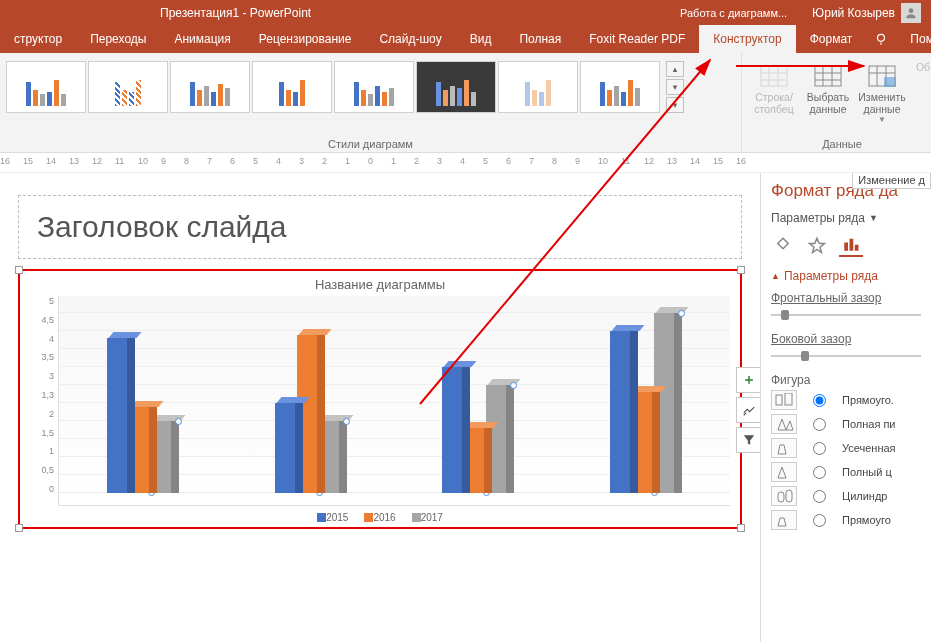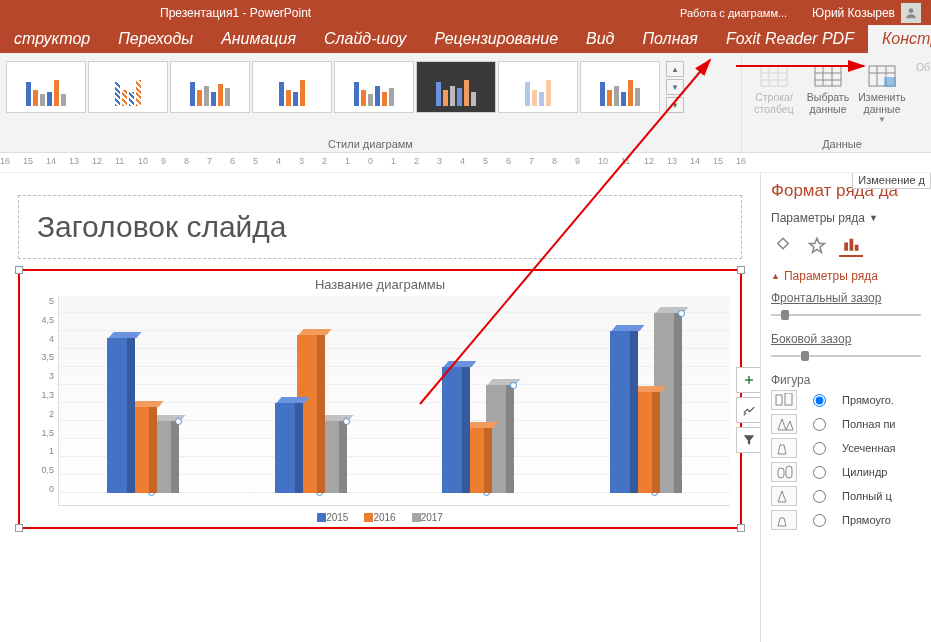--- a/index.html
+++ b/index.html
@@ -8,21 +8,21 @@
 
 .titlebar { height: 25px; background: #b7472a; color: #ffffff; display: flex; align-items: center; position: relative; }
 .titlebar .title { position: absolute; left: 160px; font-size: 12px; }
 .titlebar .context { position: absolute; left: 680px; font-size: 11px; }
 .titlebar .user { position: absolute; right: 10px; display: flex; align-items: center; gap: 6px; font-size: 12px; }
 .titlebar .avatar { width: 20px; height: 20px; background: #d8d8d8; display: flex; align-items: center; justify-content: center; }
 .titlebar .avatar svg { width: 14px; height: 14px; fill: #888; }
 
 
 .ribbon-tabs { height: 28px; background: #b7472a; display: flex; align-items: stretch; padding-left: 0; color: #fff; }
-.ribbon-tabs .tab { padding: 0 14px; display: flex; align-items: center; font-size: 16px; cursor: pointer; white-space: nowrap; font-style: italic; }
+.ribbon-tabs .tab { padding: 0 14px; display: flex; align-items: center; font-size: 12px; cursor: pointer; white-space: nowrap; }
 .ribbon-tabs .tab.active { background: #f3f3f3; color: #b7472a; }
 .ribbon-tabs .bulb { display: flex; align-items: center; padding: 0 8px; }
 
 
 .ribbon-body { height: 100px; background: #f3f3f3; border-bottom: 1px solid #dcdcdc; display: flex; }
 .ribbon-group { border-right: 1px solid #e1e1e1; padding: 4px 6px 2px; display: flex; flex-direction: column; }
 .ribbon-group.styles { flex: 0 0 742px; }
 .ribbon-group-label { text-align: center; font-size: 11px; color: #6a6a6a; padding-top: 2px; }
 .styles-gallery { display: flex; align-items: flex-start; gap: 2px; flex: 1; padding-top: 4px; }
 .style-thumb { width: 80px; height: 52px; border: 1px solid #d0d0d0; background: #fff; display: flex; align-items: flex-end; justify-content: center; gap: 2px; padding-bottom: 6px; cursor: pointer; }
@@ -116,22 +116,22 @@
           <path d="M4 20c0-4 4-6 8-6s8 2 8 6v1H4z"></path>
         </svg>
     </span>
   </div>
 </div>
 
 <div class="ribbon-tabs">
   <div class="tab">структор</div>
   <div class="tab">Переходы</div>
   <div class="tab">Анимация</div>
+  <div class="tab">Рецензирование</div>
   <div class="tab">Слайд-шоу</div>
-  <div class="tab">Рецензирование</div>
   <div class="tab">Вид</div>
   <div class="tab">Полная</div>
   <div class="tab">Foxit Reader PDF</div>
   <div class="tab active">Конструктор</div>
   <div class="tab">Формат</div>
   <div class="bulb">
     <svg width="14" height="14" viewBox="0 0 24 24" fill="none" stroke="#fff" stroke-width="2">
         <circle cx="12" cy="10" r="6"></circle>
         <line x1="12" y1="18" x2="12" y2="22"></line>
       </svg>
@@ -509,35 +509,35 @@
               <svg width="20" height="14">
                 <polygon points="4,13 6,4 10,4 12,13" fill="none" stroke="#888"></polygon>
               </svg>
             </div>
             <input type="radio" name="shp" style="">
             <span>Усеченная</span>
           </div>
           <div class="shape-row">
             <div class="shape-ic">
               <svg width="20" height="14">
+                <polygon points="4,13 8,2 12,13" fill="none" stroke="#888"></polygon>
+              </svg>
+            </div>
+            <input type="radio" name="shp" style="">
+            <span>Полный ц</span>
+          </div>
+          <div class="shape-row">
+            <div class="shape-ic">
+              <svg width="20" height="14">
                 <rect x="4" y="3" width="6" height="10" rx="3" fill="none" stroke="#888"></rect>
                 <rect x="12" y="1" width="6" height="12" rx="3" fill="none" stroke="#888"></rect>
               </svg>
             </div>
             <input type="radio" name="shp" style="">
             <span>Цилиндр</span>
-          </div>
-          <div class="shape-row">
-            <div class="shape-ic">
-              <svg width="20" height="14">
-                <polygon points="4,13 8,2 12,13" fill="none" stroke="#888"></polygon>
-              </svg>
-            </div>
-            <input type="radio" name="shp" style="">
-            <span>Полный ц</span>
           </div>
           <div class="shape-row">
             <div class="shape-ic">
               <svg width="20" height="14">
                 <polygon points="4,13 6,5 10,5 12,13" fill="none" stroke="#888"></polygon>
               </svg>
             </div>
             <input type="radio" name="shp" style="">
             <span>Прямоуго</span>
           </div>

